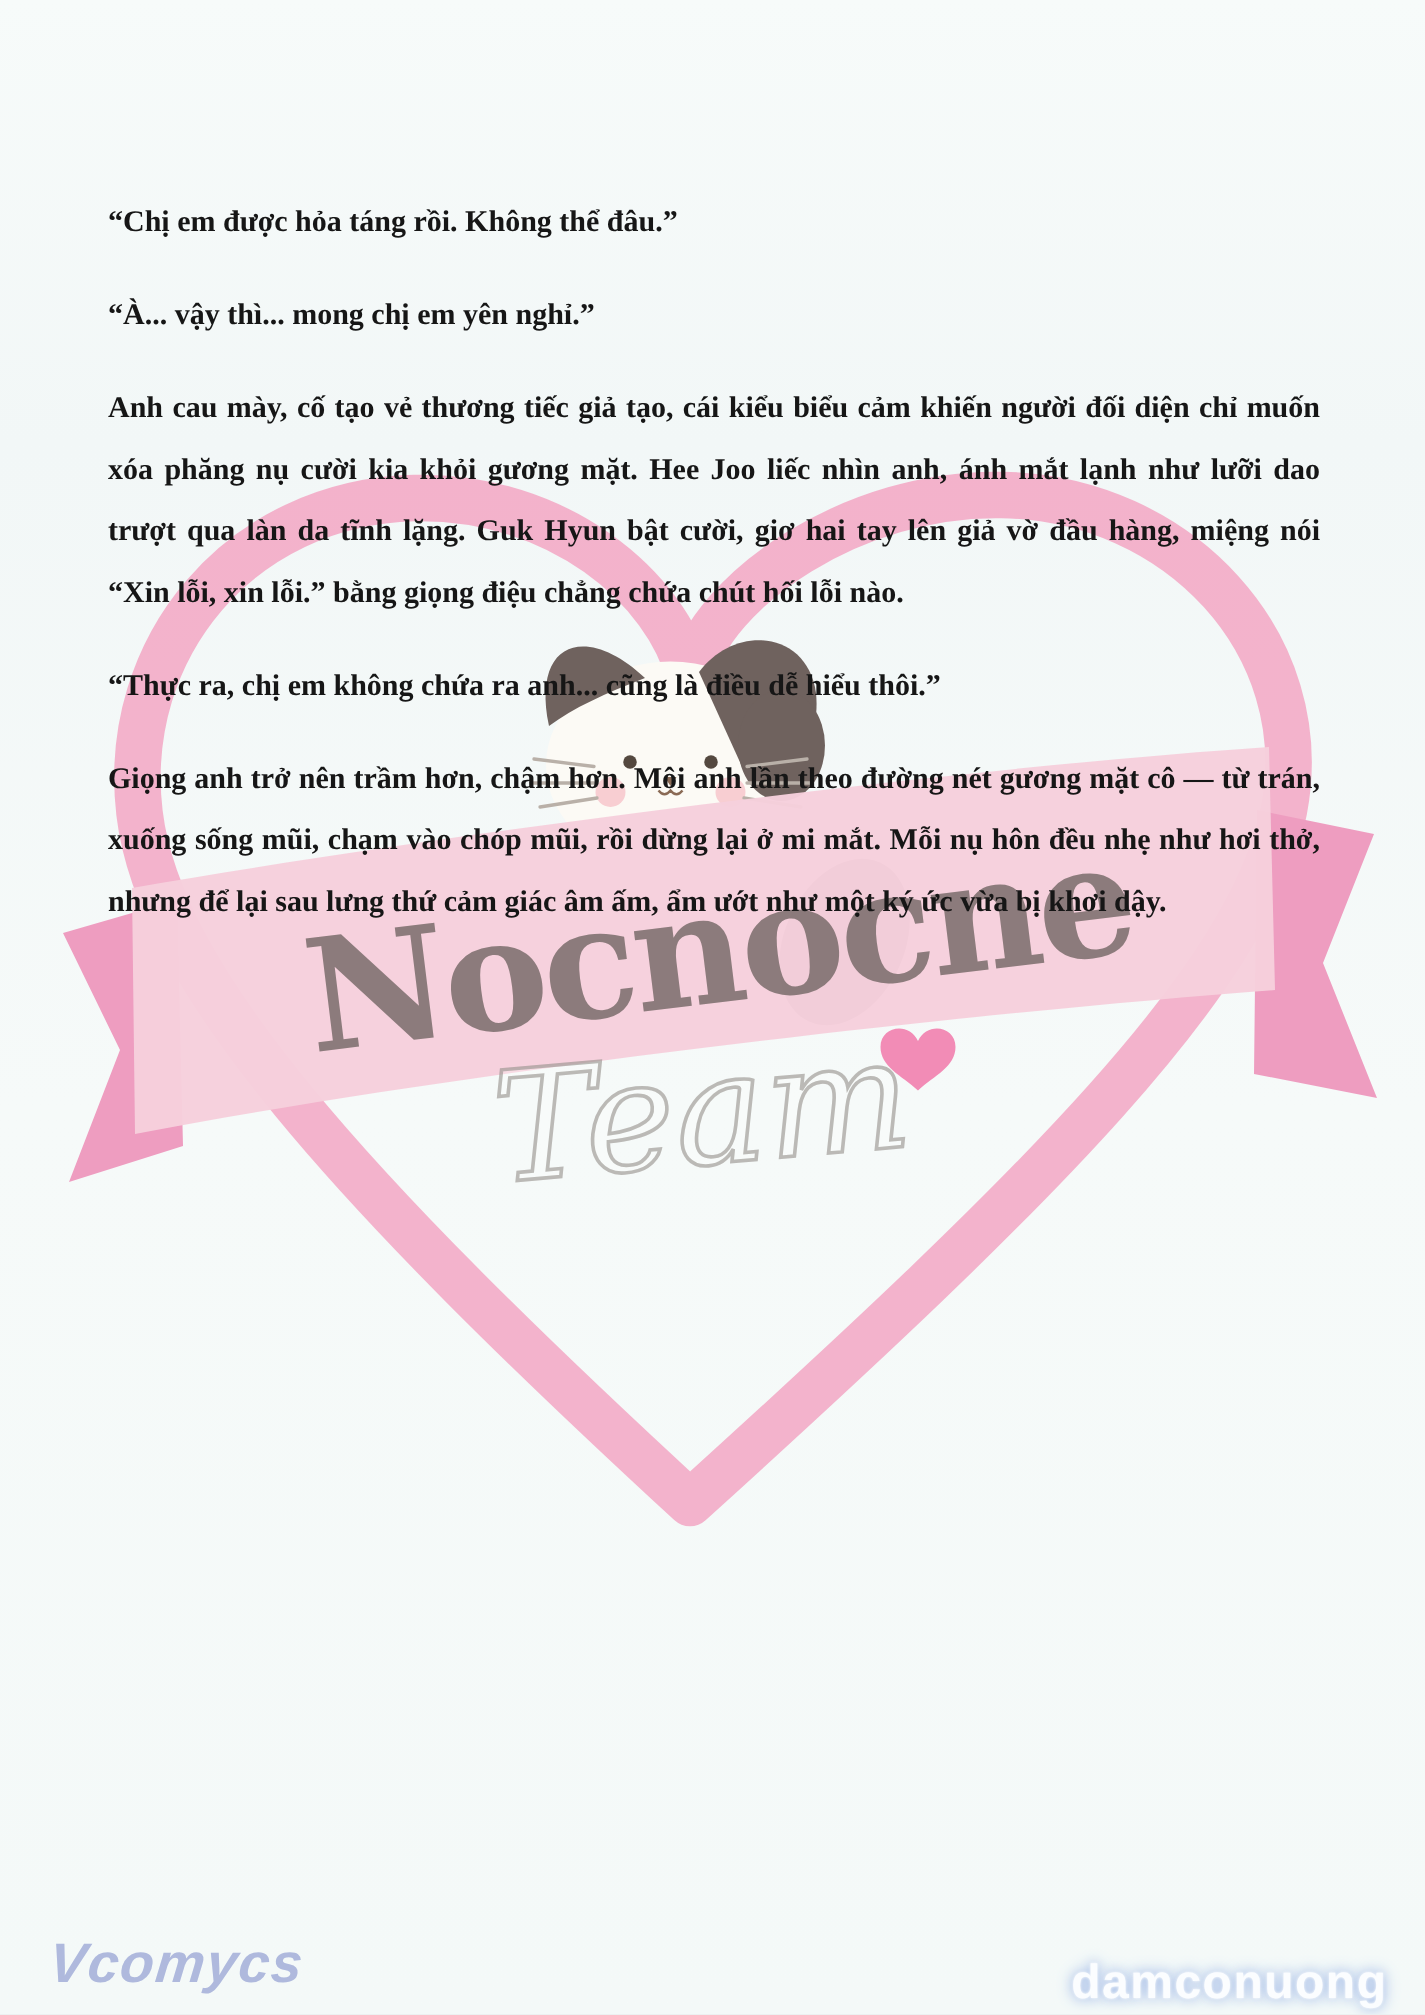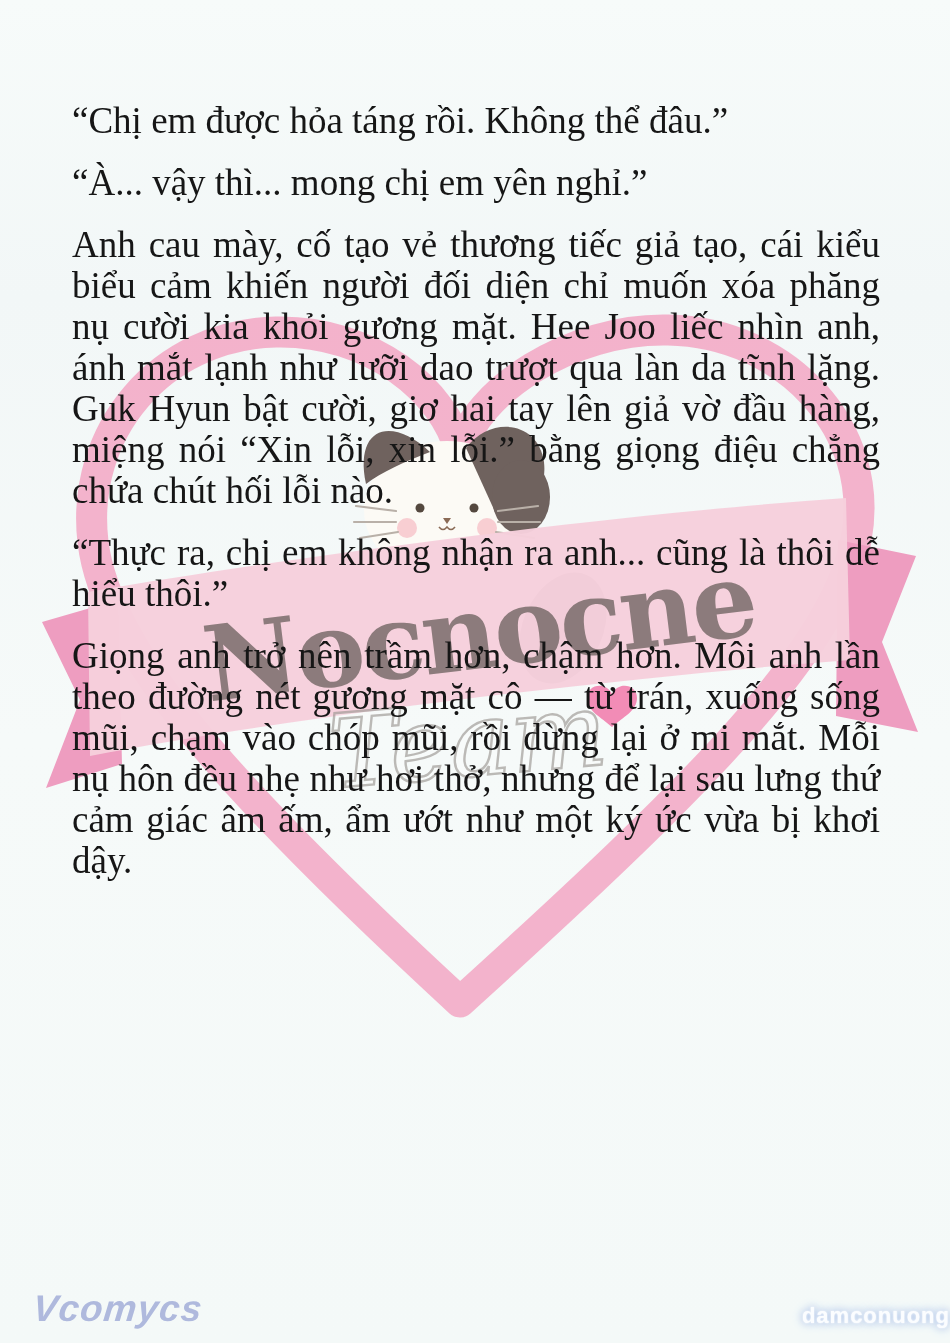--- a/index.html
+++ b/index.html
@@ -10,34 +10,34 @@
   }
   #watermark-svg{position:absolute;left:0;top:0;z-index:0;}
   .header-notice{
     position:absolute;left:108px;top:52px;z-index:2;
     font-family:"Liberation Serif",serif;font-weight:bold;font-size:23px;
     color:#c41f1f;letter-spacing:.4px;
     background:rgba(252,216,214,.35);padding:1px 5px;
     text-shadow:0 0 1px rgba(196,31,31,.35);
   }
   .story{
-    position:absolute;left:72px;top:100px;width:808px;z-index:2;
-    font-size:37px;line-height:41px;font-weight:400;color:#161616;
+    position:absolute;left:72px;top:128px;width:808px;z-index:2;
+    font-size:20px;line-height:41px;font-weight:700;color:#161616;
     text-align:justify;
   }
   .story p{margin:0 0 21px 0;}
   .vcomycs-logo{
     position:absolute;left:33px;top:1288px;z-index:2;
     font-family:"Liberation Sans",sans-serif;font-weight:bold;font-style:italic;
     font-size:37px;color:#a3afd9;letter-spacing:1px;transform:skewX(-6deg);
     opacity:.85;
   }
   .credit{
-    position:absolute;right:0;top:1303px;z-index:2;
-    font-family:"Liberation Sans",sans-serif;font-weight:bold;font-size:22px;
+    position:absolute;right:25px;top:1303px;z-index:2;
+    font-family:"Liberation Sans",sans-serif;font-weight:bold;font-size:32px;
     color:#fbfdff;letter-spacing:1px;
     text-shadow:0 0 2px #ffffff,0 0 7px #aac1e8,0 0 12px #b4c8ec;
   }
 </style>
 </head>
 <body>
 
 <div id="page">
 
   <svg id="watermark-svg" width="950" height="1343" viewBox="0 0 950 1343" xmlns="http://www.w3.org/2000/svg">
@@ -84,20 +84,20 @@
     <text x="468" y="776" text-anchor="middle" font-family="DejaVu Serif, serif" font-style="italic" font-size="102" fill="#ffffff" fill-opacity="0.22" stroke="#96918c" stroke-opacity="0.62" stroke-width="2.4" transform="rotate(-5 468 740)">Team</text>
 
     <path d="M 612 694 c -6 -13 -25 -10 -25 4 c 0 13 14 19 25 29 c 11 -10 25 -16 25 -29 c 0 -14 -19 -17 -25 -4 z" fill="#f27fae" opacity="0.9"></path>
   </svg>
 
 
   <div class="story">
     <p>“Chị em được hỏa táng rồi. Không thể đâu.”</p>
     <p>“À... vậy thì... mong chị em yên nghỉ.”</p>
     <p>Anh cau mày, cố tạo vẻ thương tiếc giả tạo, cái kiểu biểu cảm khiến người đối diện chỉ muốn xóa phăng nụ cười kia khỏi gương mặt. Hee Joo liếc nhìn anh, ánh mắt lạnh như lưỡi dao trượt qua làn da tĩnh lặng. Guk Hyun bật cười, giơ hai tay lên giả vờ đầu hàng, miệng nói “Xin lỗi, xin lỗi.” bằng giọng điệu chẳng chứa chút hối lỗi nào.</p>
-    <p>“Thực ra, chị em không nhận ra anh... cũng là thôi dễ hiểu thôi.”</p>
+    <p>“Thực ra, chị em không chứa ra anh... cũng là điều dễ hiểu thôi.”</p>
     <p>Giọng anh trở nên trầm hơn, chậm hơn. Môi anh lần theo đường nét gương mặt cô — từ trán, xuống sống mũi, chạm vào chóp mũi, rồi dừng lại ở mi mắt. Mỗi nụ hôn đều nhẹ như hơi thở, nhưng để lại sau lưng thứ cảm giác âm ấm, ẩm ướt như một ký ức vừa bị khơi dậy.</p>
   </div>
 
   <div class="vcomycs-logo">Vcomycs</div>
   <div class="credit">damconuong</div>
 
 </div>
 
 </body></html>

